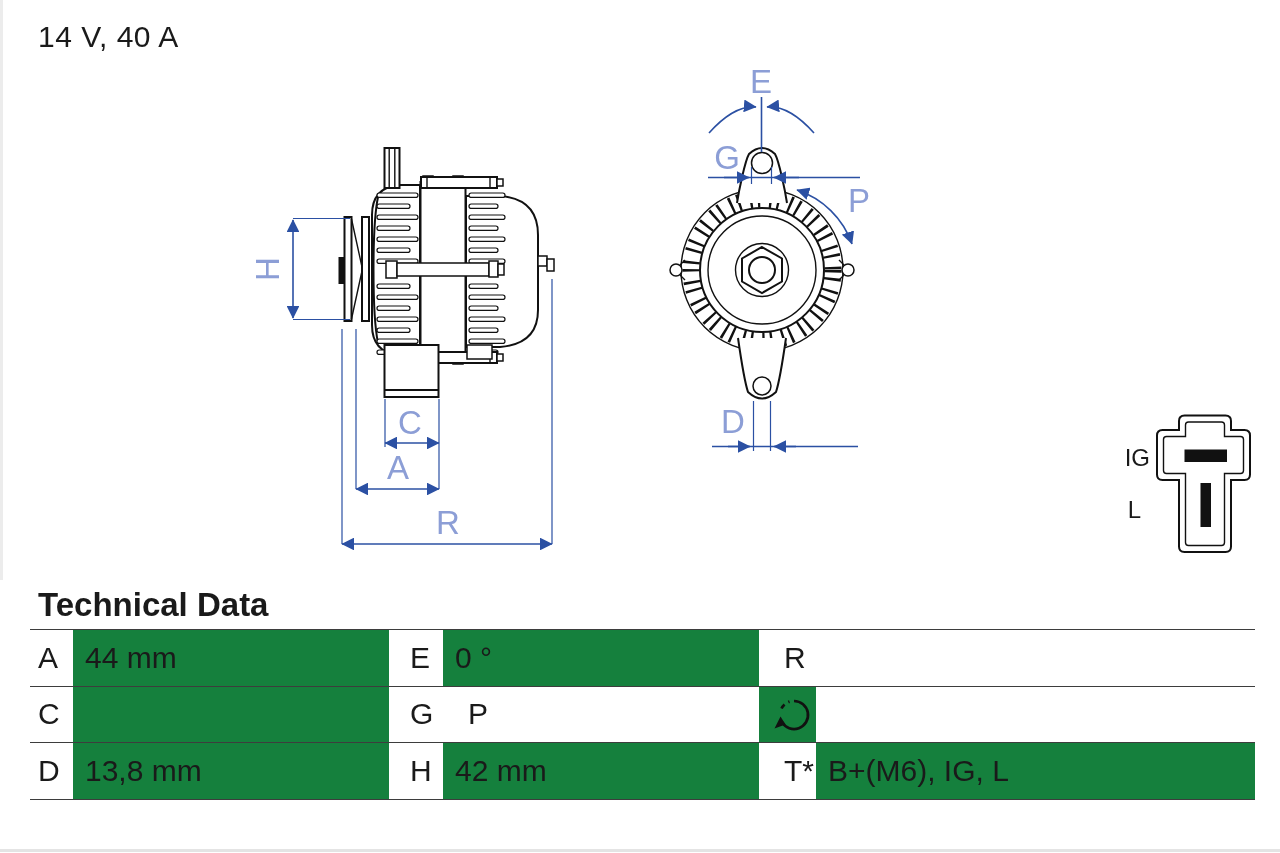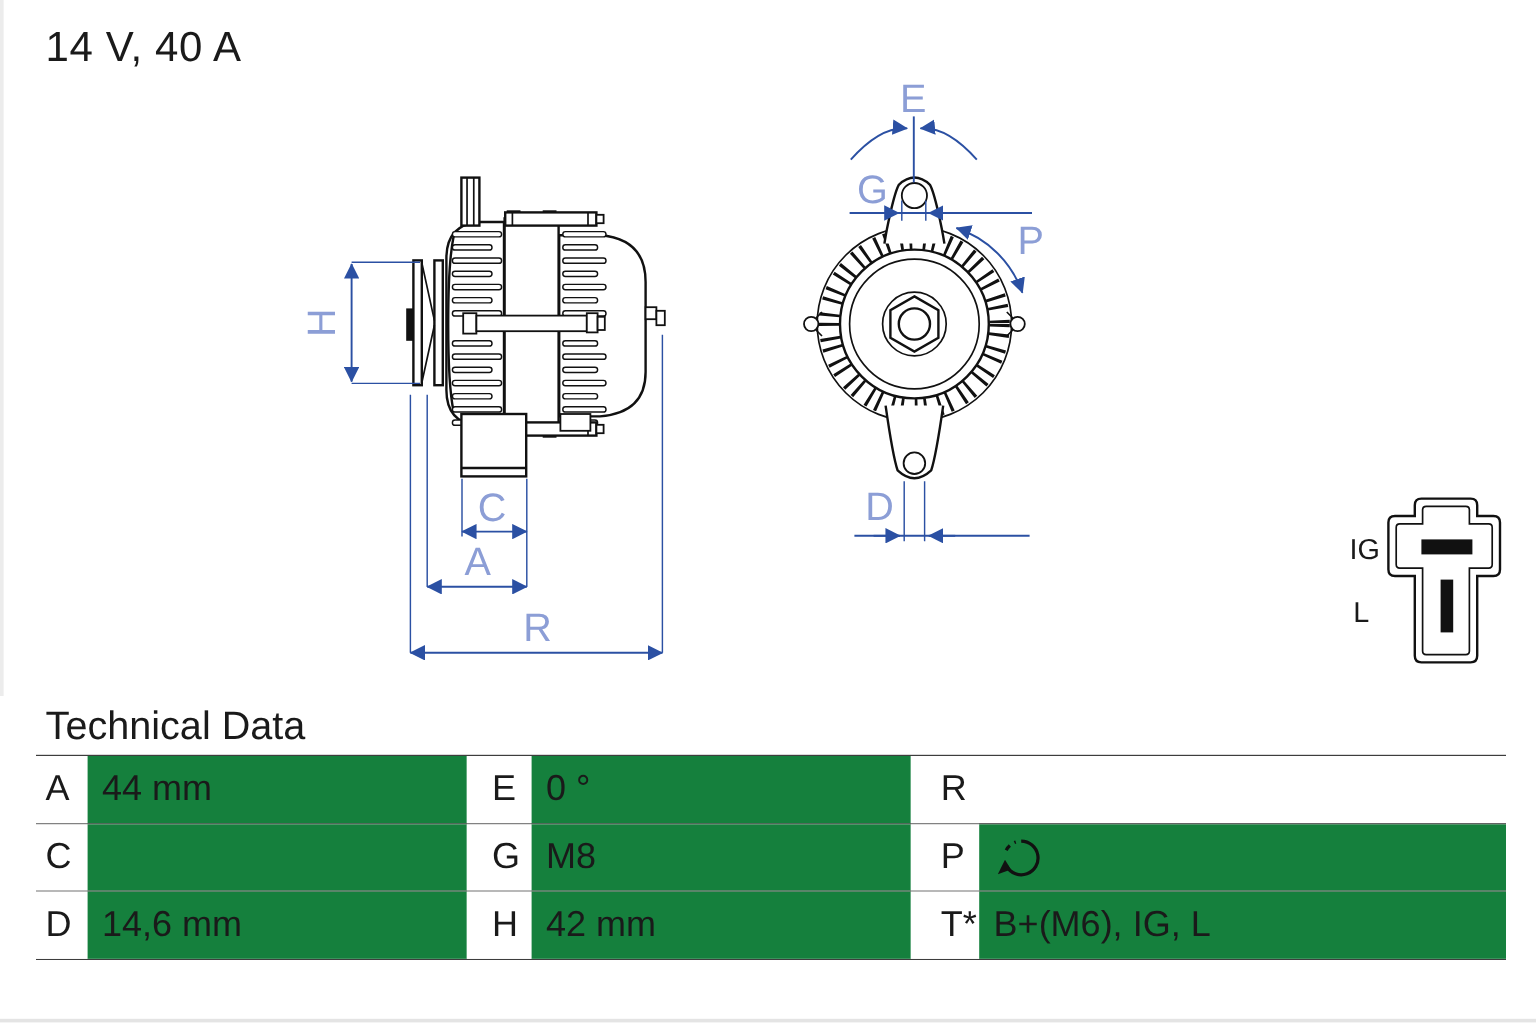--- a/index.html
+++ b/index.html
@@ -1,37 +1,37 @@
 <!DOCTYPE html>
 <html><head>
 <meta charset="utf-8">
 <style>
   html,body{margin:0;padding:0;background:#fff;}
   body{width:1280px;height:853px;position:relative;overflow:hidden;
        font-family:"Liberation Sans",sans-serif;color:#1a1a1a;}
   .edge-left{position:absolute;left:0;top:0;width:3px;height:580px;background:#ececec;}
   .edge-bottom{position:absolute;left:0;top:849px;width:1280px;height:3px;background:#e4e4e4;}
-  .title{position:absolute;left:38px;top:20px;font-size:35px;letter-spacing:.5px;}
+  .title{position:absolute;left:38px;top:20px;font-size:30px;letter-spacing:.5px;}
   svg.diagram{position:absolute;left:0;top:0;}
 
   
   .k{stroke:#111;fill:none;stroke-width:2;}
   .kf{stroke:#111;fill:#fff;stroke-width:2;}
   .k1{stroke:#111;fill:none;stroke-width:1.4;}
   .kf1{stroke:#111;fill:#fff;stroke-width:1.5;}
   .fin{fill:#fff;stroke:#111;stroke-width:1.2;}
   .fillk{fill:#111;stroke:none;}
   .b{stroke:#2b50a3;fill:none;stroke-width:1.6;}
   .bt{stroke:#2b50a3;fill:none;stroke-width:1.2;}
   .dimlbl{font-family:"Liberation Sans",sans-serif;font-size:33px;fill:#8c9ed6;}
   .pinlbl{font-family:"Liberation Sans",sans-serif;font-size:24px;fill:#1a1a1a;}
 
   
   .tech{position:absolute;left:30px;top:585px;width:1225px;}
-  .tech .heading{margin-left:8px;font-size:33px;font-weight:normal;line-height:40px;margin-bottom:4px;}
+  .tech .heading{margin-left:8px;font-size:33px;font-weight:bold;line-height:40px;margin-bottom:4px;}
   .ttable{border-top:1.5px solid #3d3d3d;border-bottom:1.5px solid #3d3d3d;}
   .trow{display:grid;grid-template-columns:43px 316px 54px 316px 57px 1fr;height:55.5px;}
   .trow + .trow{border-top:1.5px solid #3d3d3d;}
   .cell{display:flex;align-items:center;font-size:30px;}
   .lc{background:#fff;padding-left:8px;}
   .lc.c2{padding-left:21px;}
   .lc.c3{padding-left:25px;}
   .vc{background:#15803d;padding-left:12px;}
   .footnote{margin-top:5px;margin-left:795px;font-size:20px;}
   .roticon{margin-top:2px;}
@@ -201,32 +201,31 @@
       <div class="cell lc">A</div>
       <div class="cell vc">44 mm</div>
       <div class="cell lc c2">E</div>
       <div class="cell vc">0 °</div>
       <div class="cell lc c3">R</div>
     </div>
     <div class="trow">
       <div class="cell lc">C</div>
       <div class="cell vc"></div>
       <div class="cell lc c2">G</div>
-      <div class="cell vc">M8</div>
       <div class="cell lc c3">P</div>
       <div class="cell vc">
         <svg class="roticon" width="42" height="50" viewBox="0 0 42 50">
           <path d="M23,11 A14,14 0 1 1 10.9,32" fill="none" stroke="#111" stroke-width="2.7"></path>
           <path d="M10.5,18.5 A14,14 0 0 1 18.5,11.6" fill="none" stroke="#111" stroke-width="2.7" stroke-dasharray="5 4.5"></path>
           <polygon points="3.5,38.5 14.5,34.5 9.5,26.5" fill="#111"></polygon>
         </svg>
       </div>
     </div>
     <div class="trow">
       <div class="cell lc">D</div>
-      <div class="cell vc">14,6 mm</div>
+      <div class="cell vc">13,8 mm</div>
       <div class="cell lc c2">H</div>
       <div class="cell vc">42 mm</div>
       <div class="cell lc c3">T*</div>
       <div class="cell vc">B+(M6), IG, L</div>
     </div>
   </div>
 </div>
 
 </body></html>

